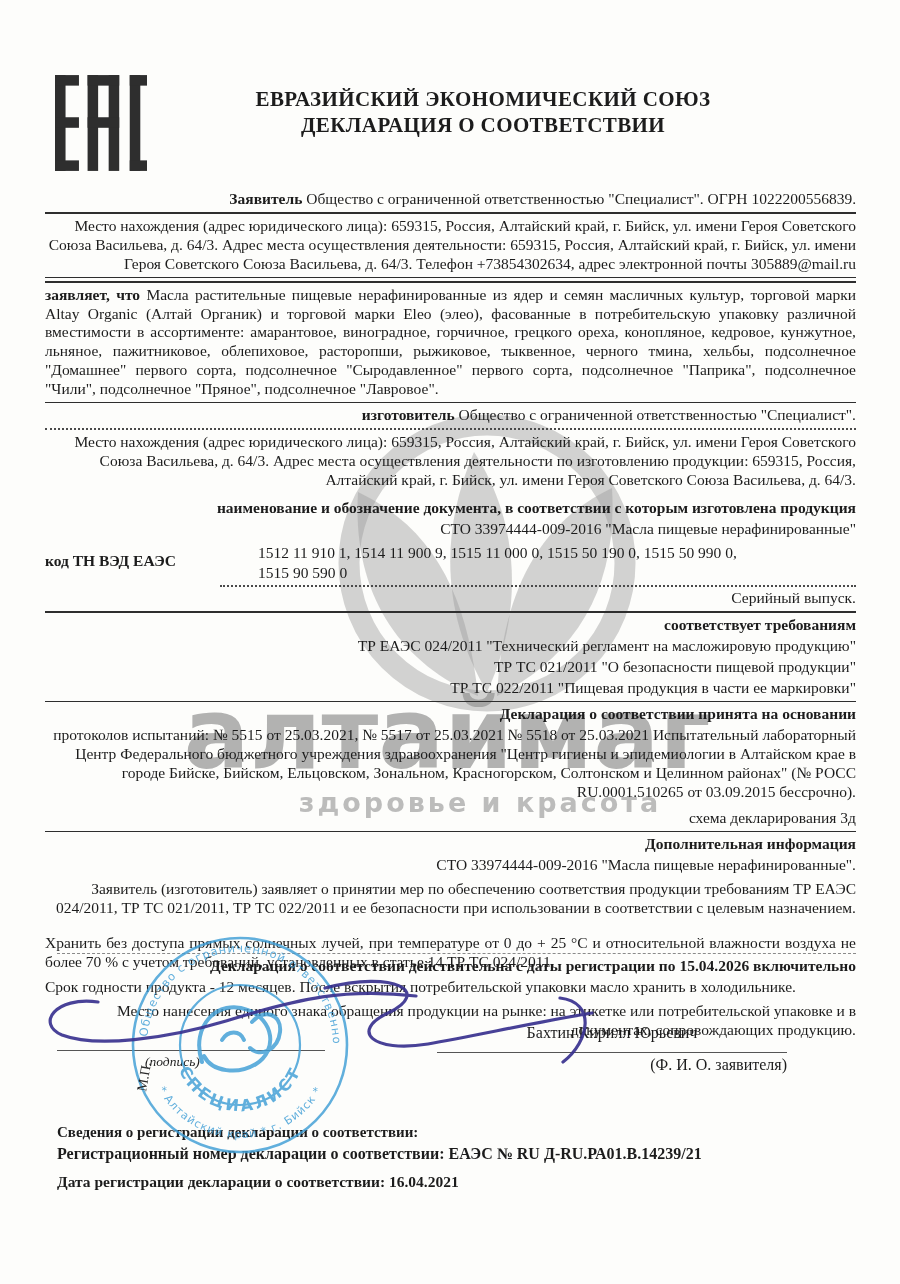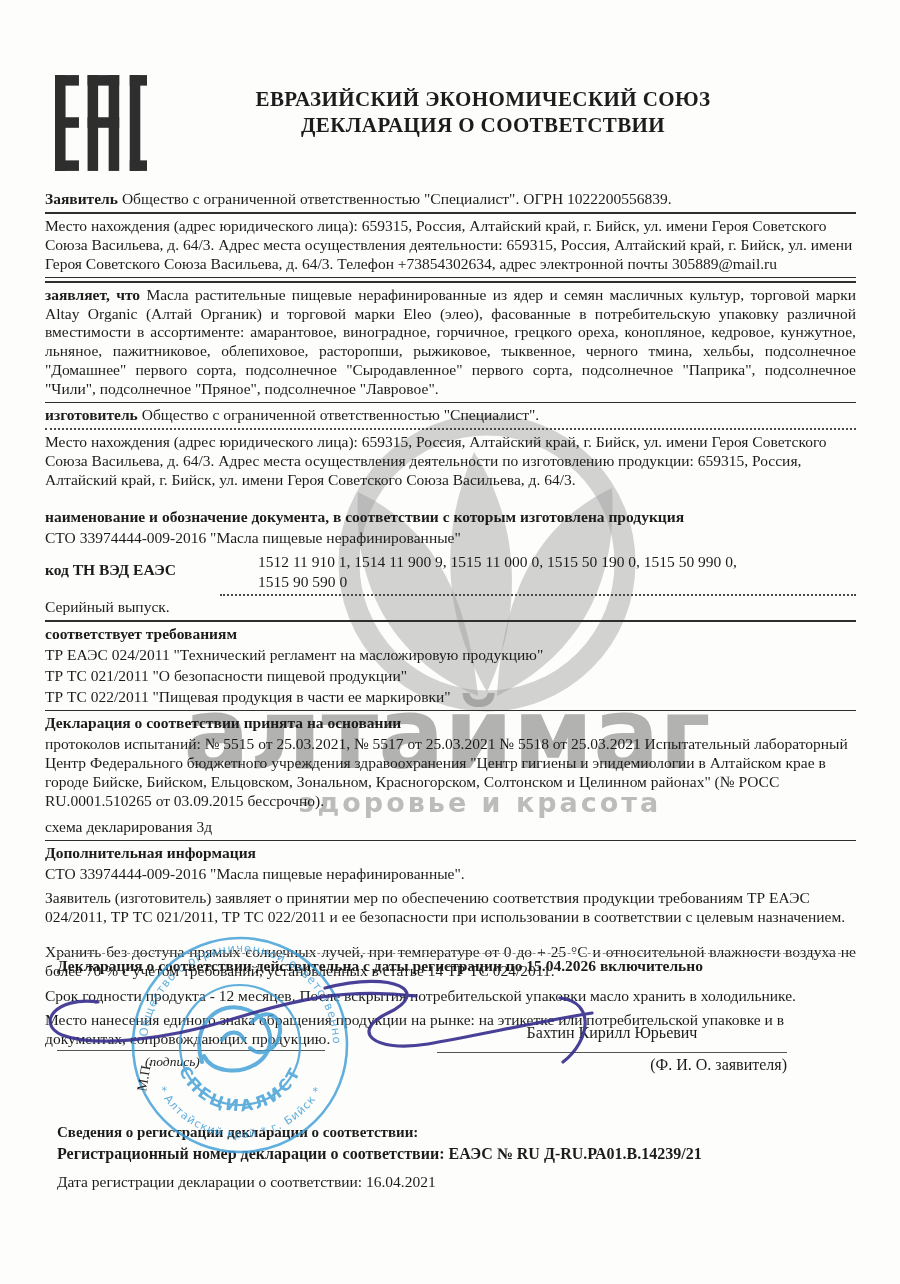--- a/index.html
+++ b/index.html
@@ -7,42 +7,42 @@
     position:relative;width:900px;height:1284px;margin:0 auto;
     background:#fdfdfb;overflow:hidden;
     font-family:"Liberation Serif",serif;color:#1c1c1c;
     box-shadow:0 0 4px rgba(0,0,0,.3);
   }
   .content{position:absolute;left:45px;right:44px;top:0;z-index:2;}
   .header{display:flex;align-items:flex-start;padding-top:72px;margin-bottom:12px;}
   .eac{width:95px;flex:0 0 95px;margin-left:10px;}
   .titles{flex:1;text-align:center;padding-top:14px;margin-right:40px;}
   .title{font-size:21px;font-weight:bold;letter-spacing:.4px;line-height:1.25;}
-  .p{font-size:15.5px;line-height:1.22;margin:2px 0;}
+  .p{font-size:15.5px;line-height:1.22;margin:2px 0;text-align:right;}
   .just{text-align:justify;}
   .b{font-weight:bold;}
   .hr{border:0;border-top:1.6px solid #2e2e2e;margin:3px 0;}
   .hr.thick{border-top-width:2.2px;}
   .hr.dotted{border-top:2px dotted #4a4a4a;}
   .hr.thin{border-top:1.2px dashed #8a8a8a;}
   .tnved{display:flex;margin:4px 0 0 0;gap:38px;}
   .tnved-label{flex:0 0 175px;font-weight:bold;font-size:15.5px;padding-top:9px;}
   .tnved-codes{flex:1;font-size:15.5px;line-height:1.35;}
   .hr-codes{border:0;border-top:2px dotted #4a4a4a;margin:1px 0 2px 175px;}
   .bottom{position:absolute;left:57px;right:44px;top:950px;z-index:2;}
   .sig-area{position:relative;height:128px;}
   .sig-line-left{position:absolute;left:0;top:72px;width:268px;border-top:1.2px solid #555;}
   .sig-caption{position:absolute;left:88px;top:76px;font-size:13.5px;font-style:italic;}
   .sig-name{position:absolute;left:380px;top:46px;width:350px;text-align:center;font-size:16px;}
   .sig-line-right{position:absolute;left:380px;top:74px;width:350px;border-top:1.2px solid #555;}
   .sig-name-caption{position:absolute;left:380px;top:78px;width:350px;text-align:right;font-size:16px;}
   .reg{margin-top:18px;}
   .reg .r1{font-size:15px;font-weight:bold;margin-bottom:4px;}
   .reg .r2{font-size:16px;font-weight:bold;margin-bottom:10px;}
-  .reg .r3{font-size:15.5px;font-weight:normal;}
+  .reg .r3{font-size:15.5px;font-weight:bold;}
   .wm{position:absolute;inset:0;z-index:1;pointer-events:none;}
   .overlay{position:absolute;inset:0;z-index:3;pointer-events:none;}
 </style>
 </head>
 <body>
 
 <div class="page">
 
   <svg class="wm" width="900" height="1284" viewBox="0 0 900 1284">
     <g>
@@ -89,21 +89,21 @@
     <div class="hr thick"></div>
 
     <div class="p just"><span class="b">заявляет, что</span> <span>Масла растительные пищевые нерафинированные из ядер и семян масличных культур, торговой марки Altay Organic (Алтай Органик) и торговой марки Eleo (элео),  фасованные в потребительскую упаковку различной вместимости в ассортименте: амарантовое, виноградное, горчичное, грецкого ореха, конопляное, кедровое, кунжутное, льняное, пажитниковое, облепиховое, расторопши, рыжиковое, тыквенное, черного тмина, хельбы, подсолнечное "Домашнее" первого сорта, подсолнечное  "Сыродавленное" первого сорта, подсолнечное "Паприка", подсолнечное "Чили", подсолнечное "Пряное", подсолнечное "Лавровое".</span></div>
     <div class="hr"></div>
 
     <div class="p"><span class="b">изготовитель</span> <span>Общество с ограниченной ответственностью "Специалист".</span></div>
     <div class="hr dotted"></div>
 
     <div class="p">Место нахождения (адрес юридического лица): 659315, Россия, Алтайский край, г. Бийск, ул. имени Героя Советского Союза Васильева, д. 64/3. Адрес места осуществления деятельности по изготовлению продукции: 659315, Россия, Алтайский край, г. Бийск, ул. имени Героя Советского Союза Васильева, д. 64/3.</div>
 
-    <div class="p b" style="margin-top:18px">наименование и обозначение документа, в соответствии с которым изготовлена продукция</div>
+    <div class="p b" style="margin-top:9px">наименование и обозначение документа, в соответствии с которым изготовлена продукция</div>
     <div class="p">СТО 33974444-009-2016 "Масла пищевые нерафинированные"</div>
 
     <div class="tnved">
       <div class="tnved-label">код ТН ВЭД ЕАЭС</div>
       <div class="tnved-codes">
         <div>1512 11 910 1, 1514 11 900 9, 1515 11 000 0, 1515 50 190 0, 1515  50 990 0,</div>
         <div>1515 90 590 0</div>
       </div>
     </div>
     <div class="hr-codes"></div>

